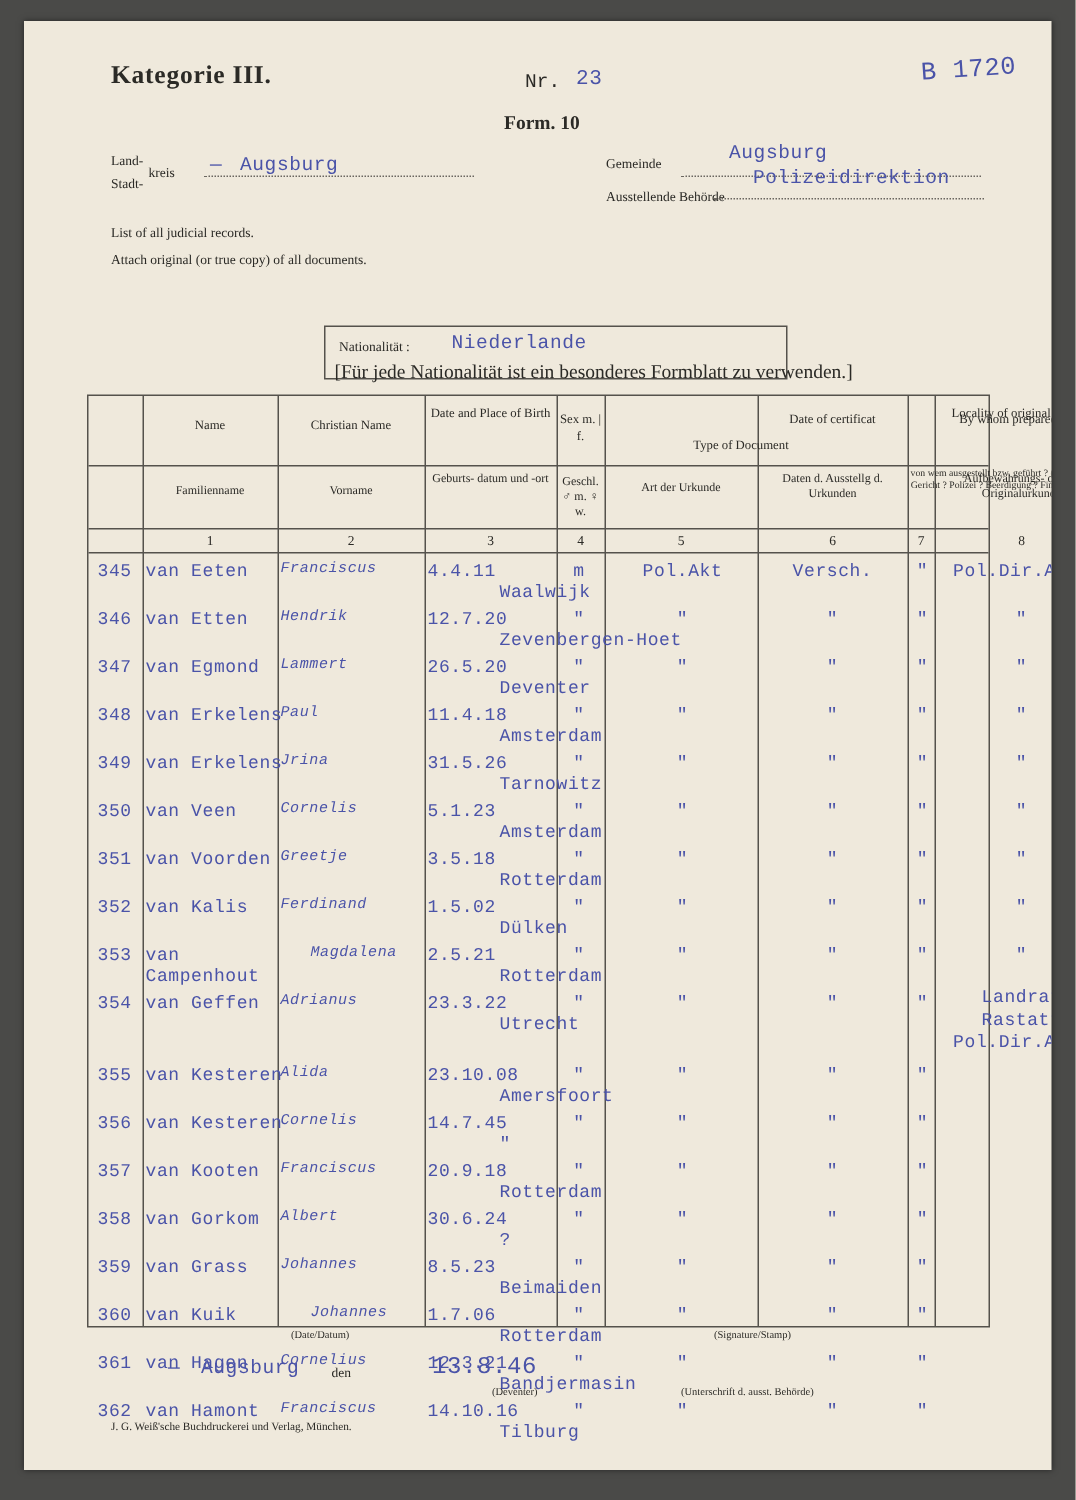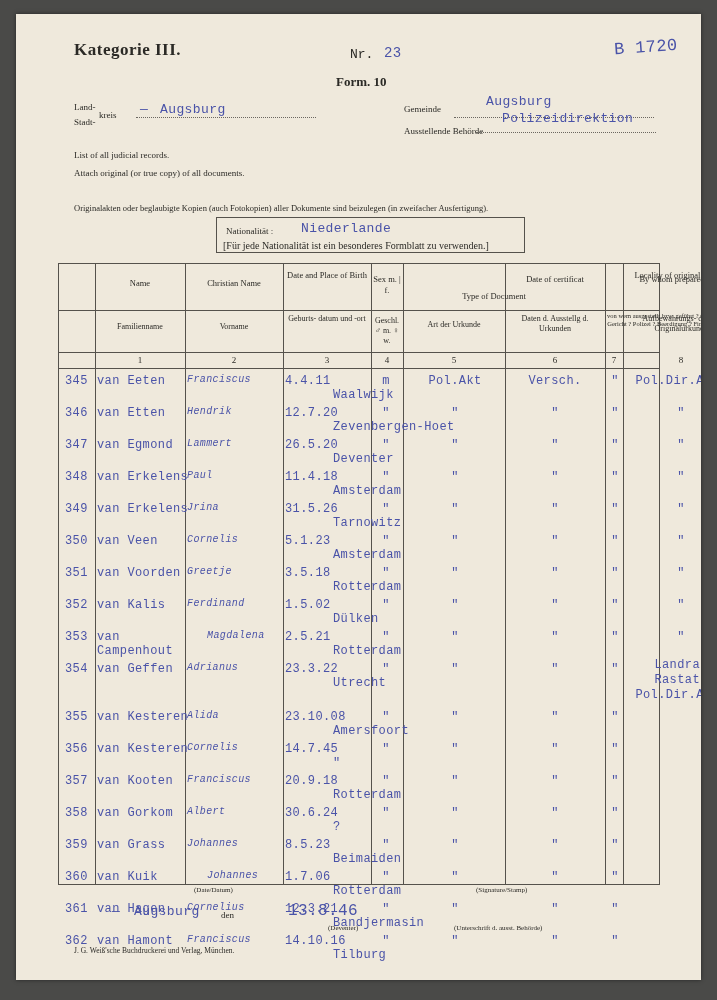--- a/index.html
+++ b/index.html
@@ -52,21 +52,21 @@
   .i3{top:171px;font-size:8.5px;}
   .i4{top:189px;font-size:8.5px;}
 
   
   .natbox{
     left:200px;top:203px;width:307px;height:34px;
     border:1px solid #55524c;
   }
   .nat-lbl{left:210px;top:212px;font-size:9px;}
   .nat-val{left:285px;top:207px;font-size:13px;}
-  .nat-sub{left:207px;top:226px;font-size:10px;text-align:center;}
+  .nat-sub{left:207px;top:226px;font-size:13px;text-align:center;}
 
   
   .tbl{
     left:42px;top:249px;width:600px;height:620px;
     border:1px solid #55524c;
   }
   .vline{position:absolute;top:0;bottom:0;width:0;border-left:1px solid #55524c;}
   .hline{position:absolute;left:0;right:0;height:0;border-top:1px solid #55524c;}
 
   .colhead{position:absolute;text-align:center;font-size:8.5px;line-height:1.25;color:#2b2a26;}
@@ -116,21 +116,20 @@
 
   <div class="abs printed gem-lbl">Gemeinde</div>
   <div class="abs hand gem-val">Augsburg</div>
   <div class="abs dots2"></div>
   <div class="abs printed behoerde-lbl">Ausstellende Behörde</div>
   <div class="abs hand behoerde-val">Polizeidirektion</div>
   <div class="abs dots3"></div>
 
   <div class="abs printed instr i1">List of all judicial records.</div>
   <div class="abs printed instr i2">Attach original (or true copy) of all documents.</div>
-  <div class="abs printed instr i4">Originalakten oder beglaubigte Kopien (auch Fotokopien) aller Dokumente sind beizulegen (in zweifacher Ausfertigung).</div>
 
   <div class="abs natbox"></div>
   <div class="abs printed nat-lbl">Nationalität :</div>
   <div class="abs hand nat-val">Niederlande</div>
   <div class="abs printed nat-sub">[Für jede Nationalität ist ein besonderes Formblatt zu verwenden.]</div>
 
   <div class="abs tbl">
 
     <div class="vline" style="left:36px;"></div>
     <div class="vline" style="left:126px;"></div>

